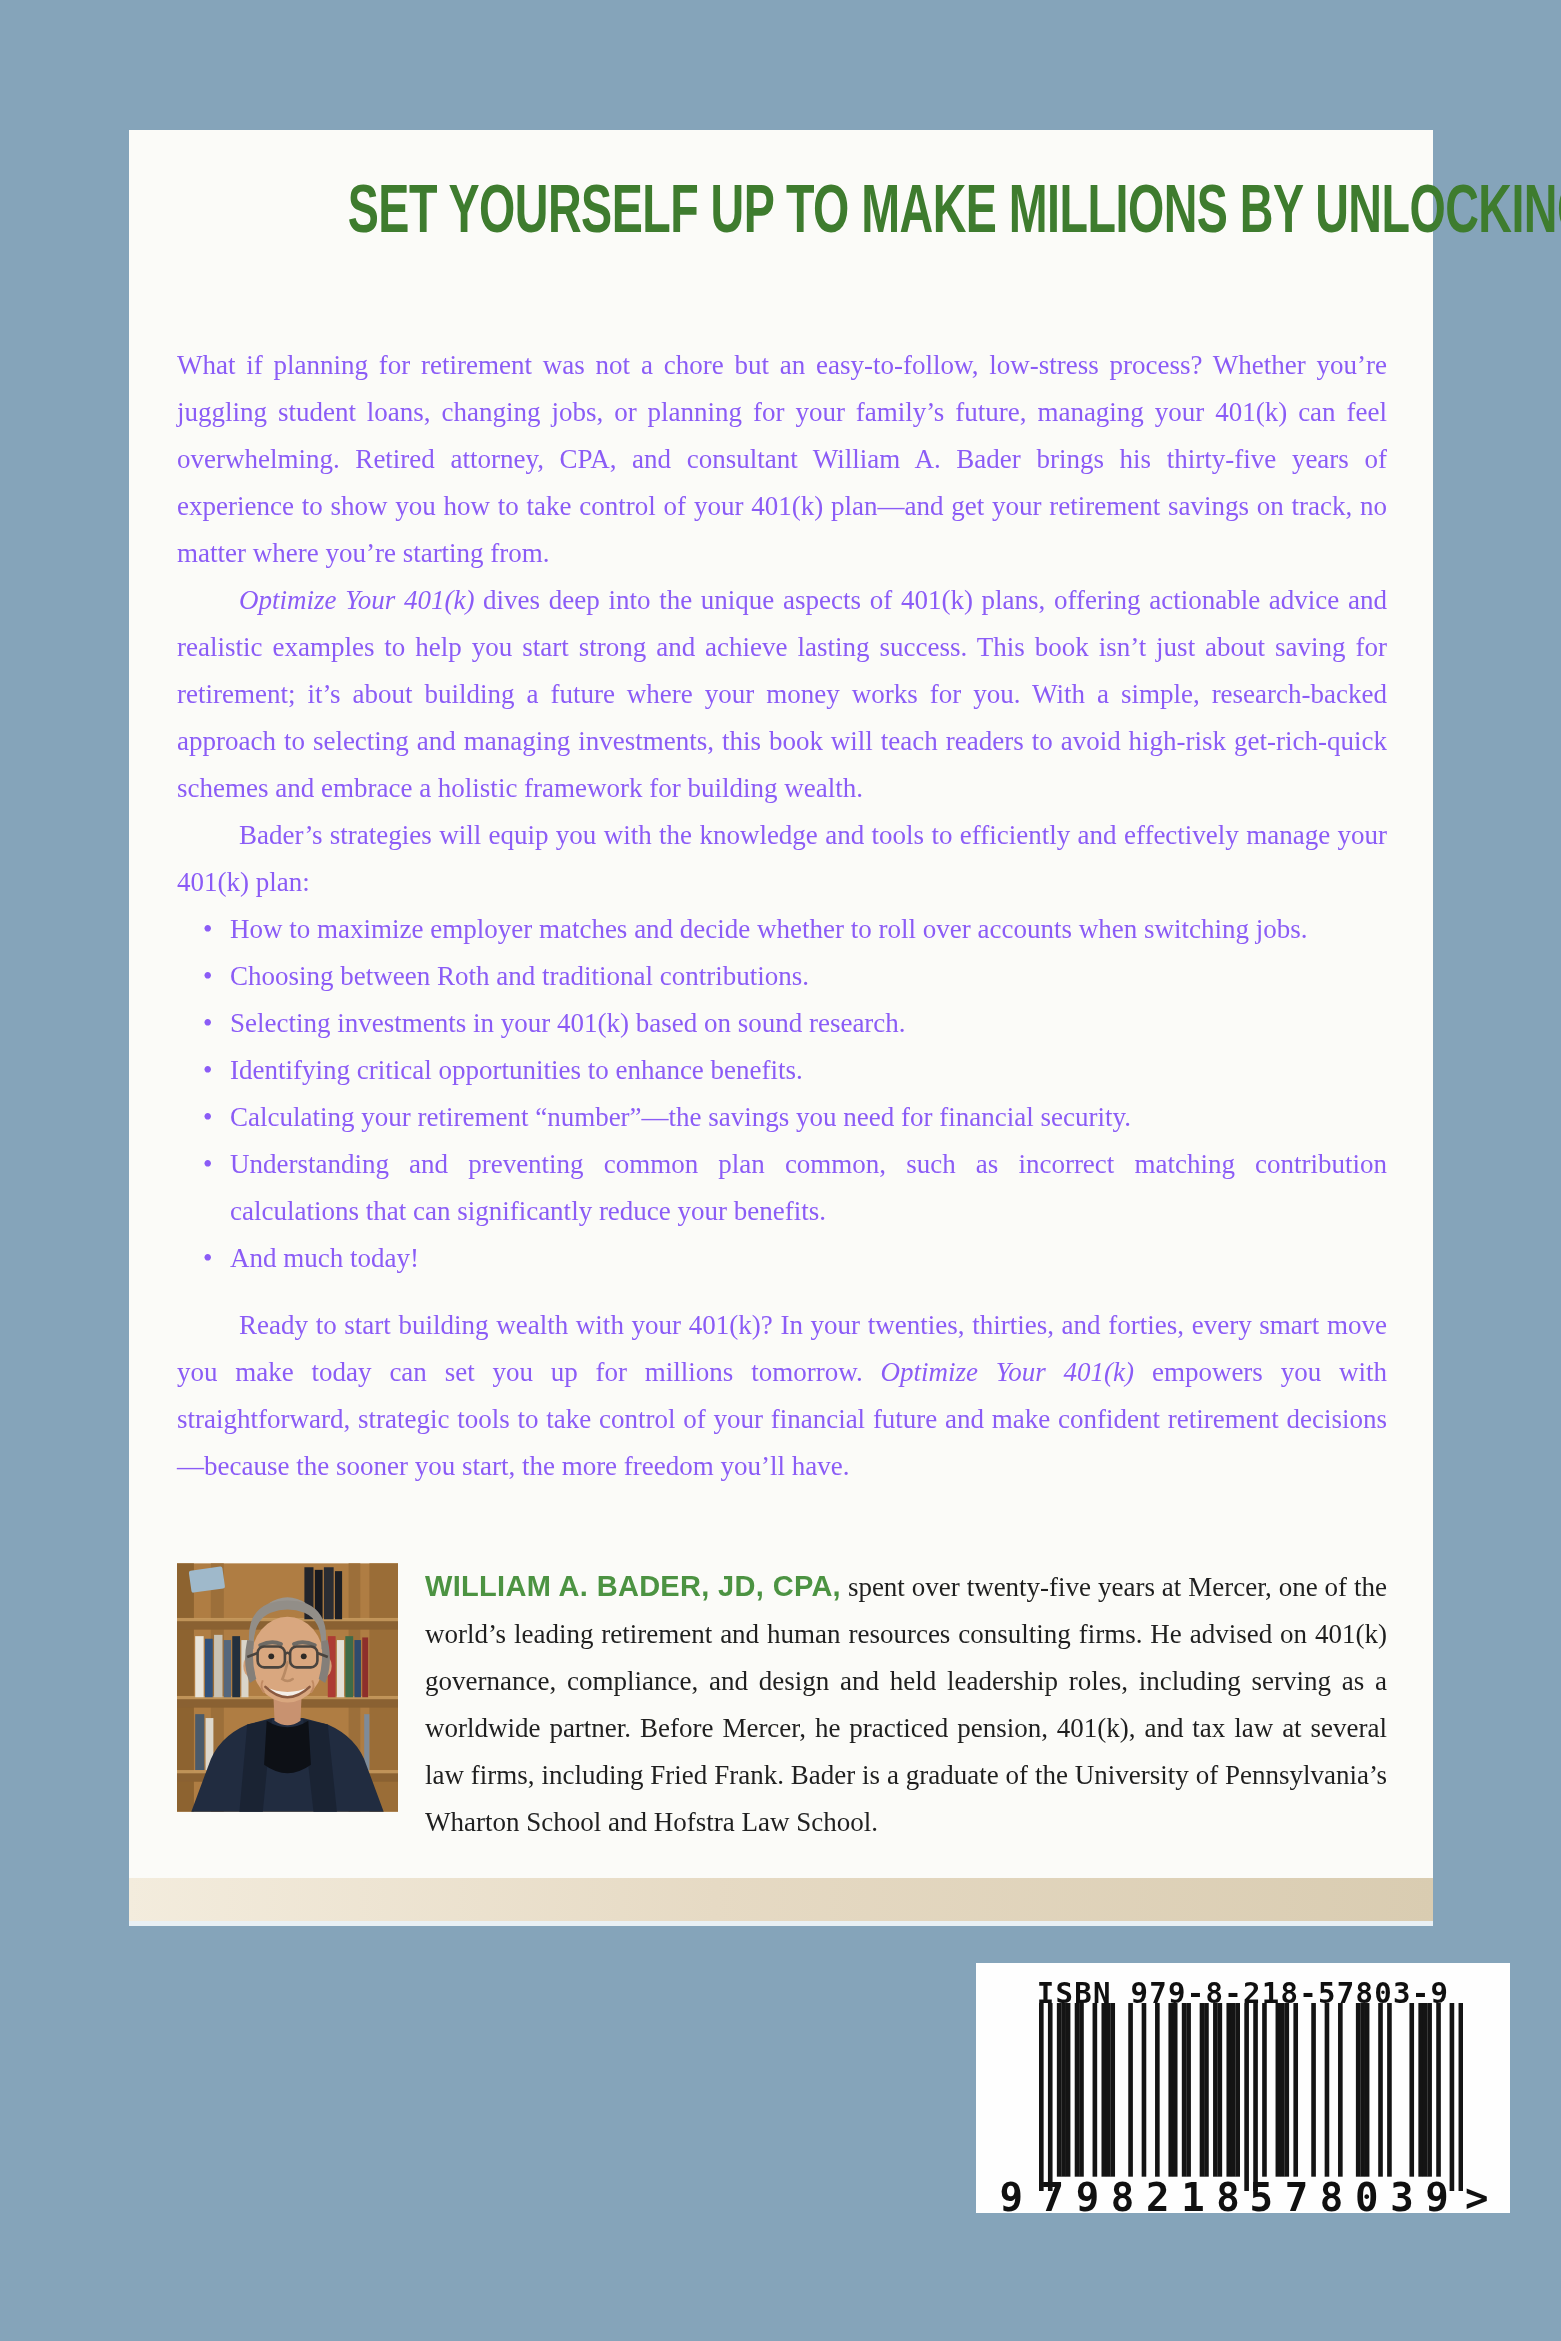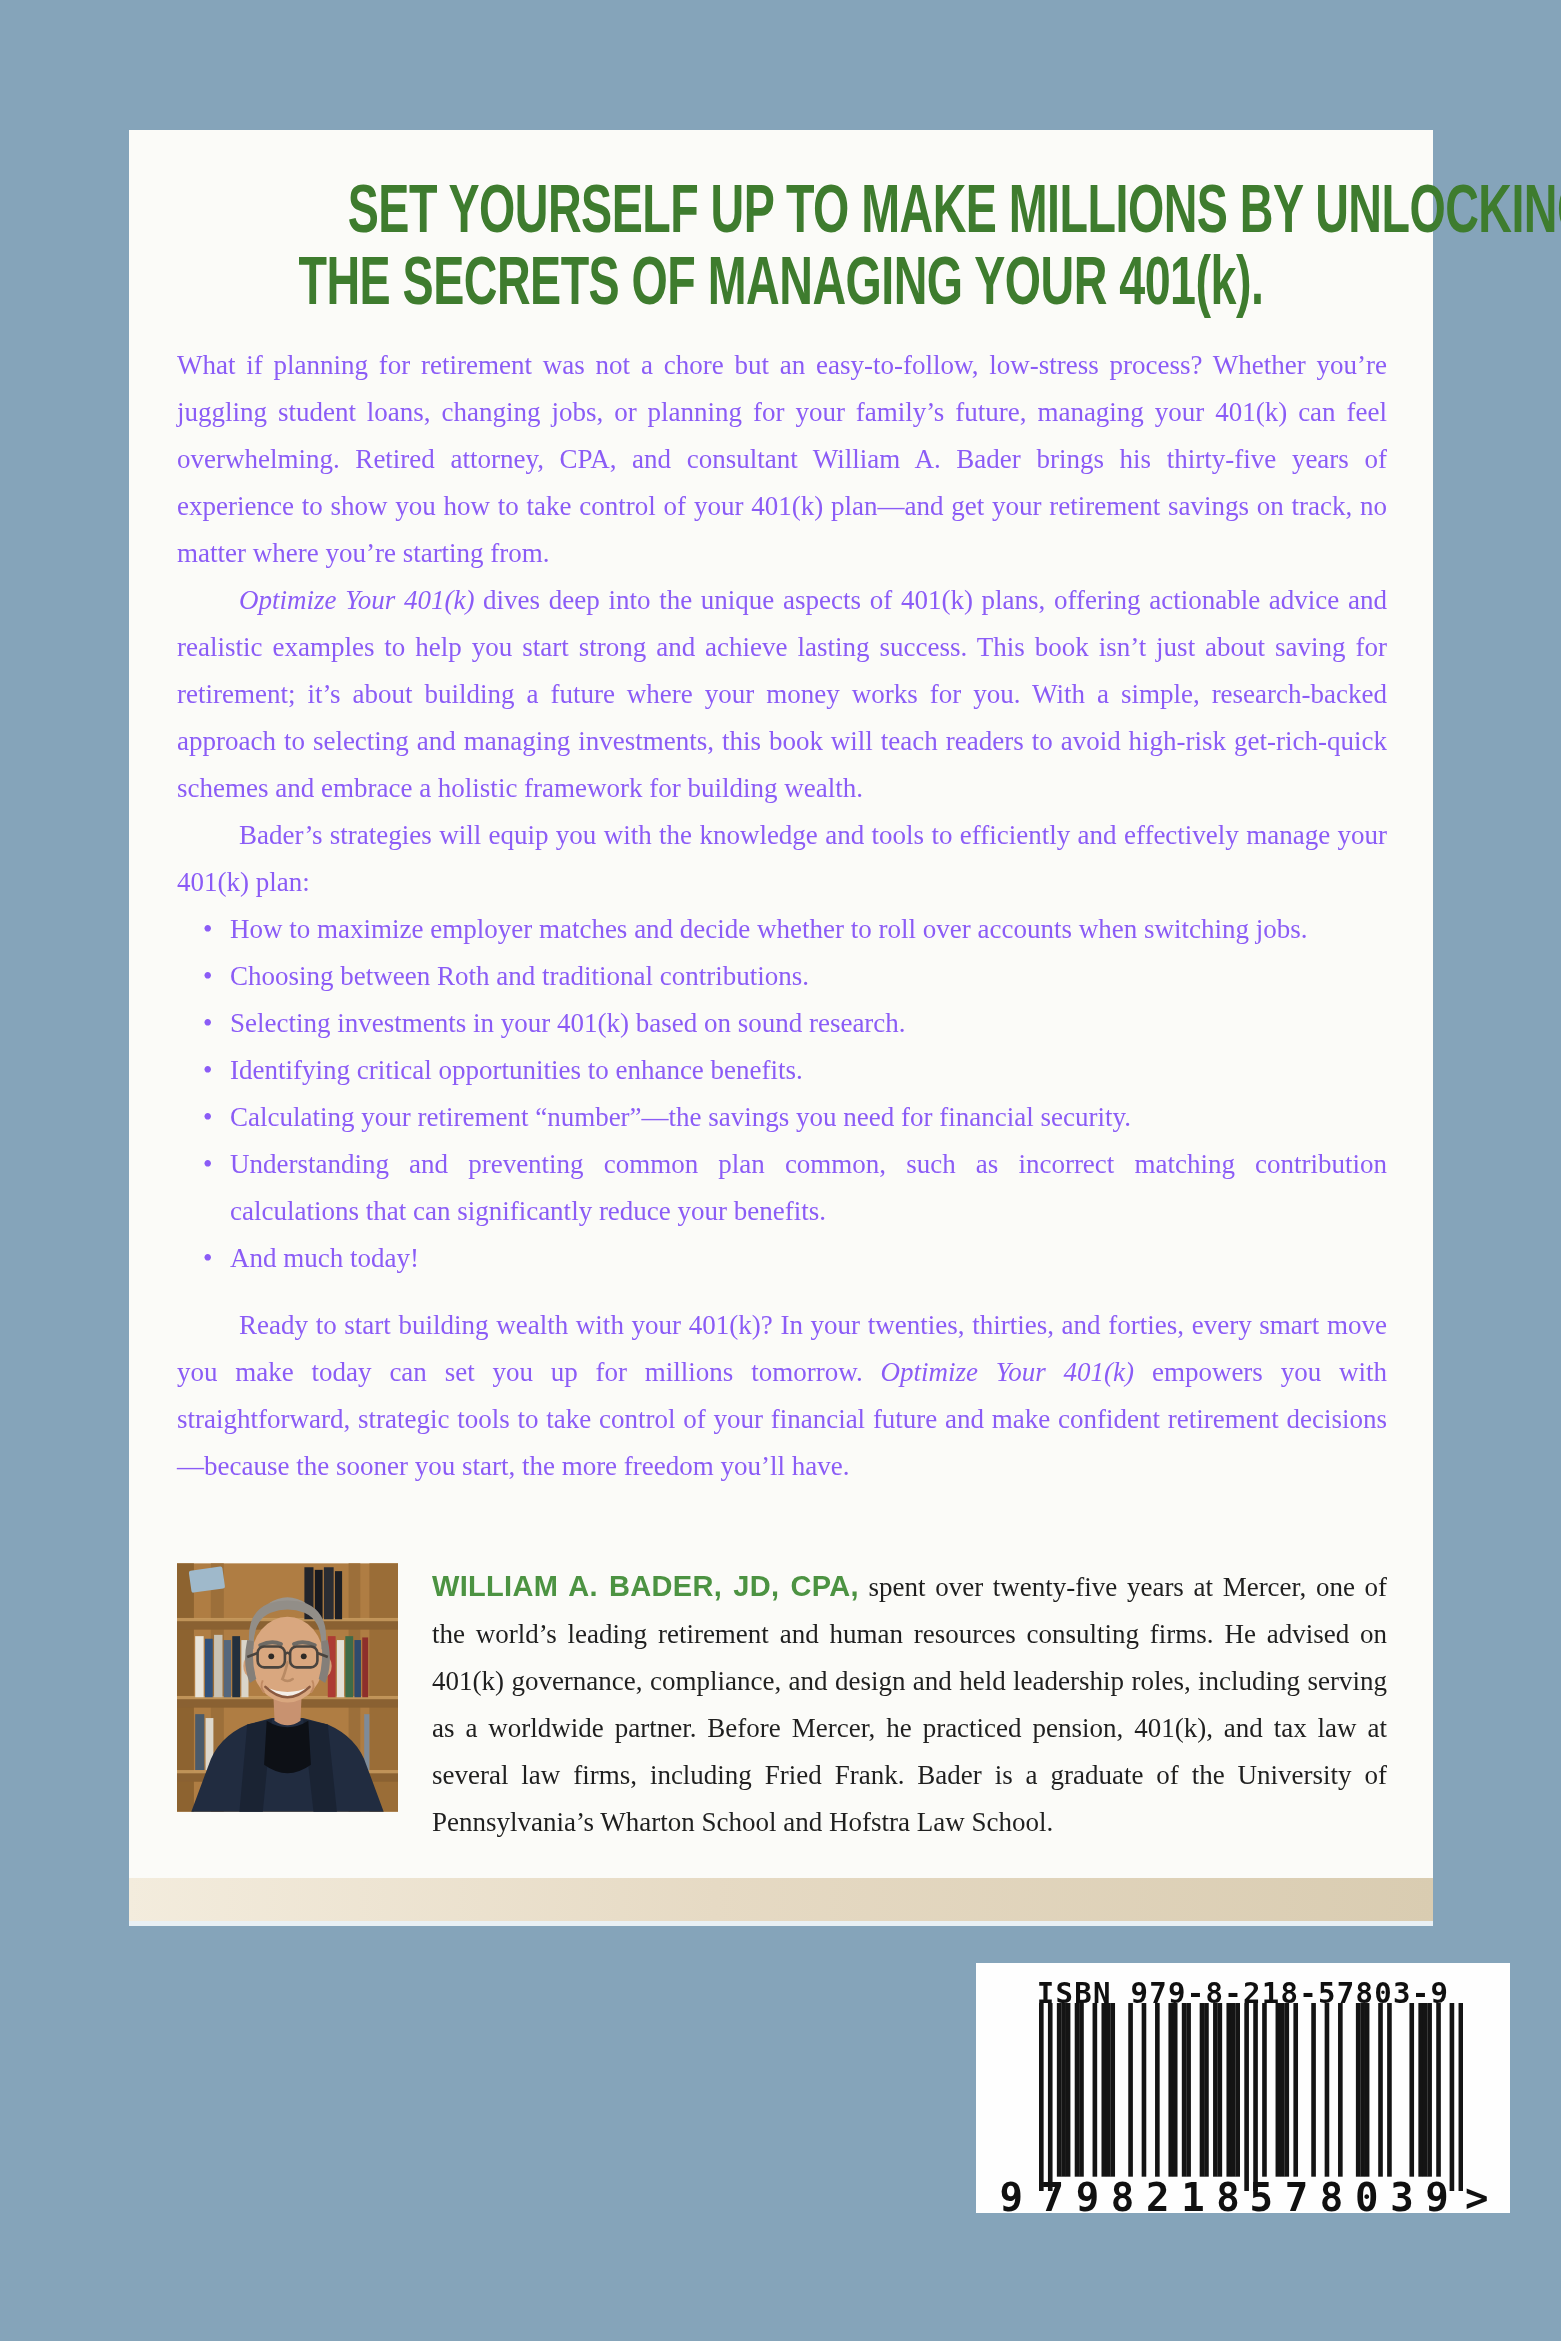--- a/index.html
+++ b/index.html
@@ -39,21 +39,21 @@
   .copy p{margin:0;}
   .copy p.indent{text-indent:62px;}
   .it{font-style:italic;}
   ul.benefits{list-style:none;margin:0;padding:0;}
   ul.benefits li{position:relative;padding-left:53px;}
   ul.benefits li::before{content:"\2022";position:absolute;left:26px;top:0;}
   .closing p{margin-top:19.5px;}
   
   .author{
     position:absolute;left:48px;right:46px;top:1433px;
-    display:flex;gap:34px;align-items:flex-start;
+    display:flex;gap:27px;align-items:flex-start;
   }
   .photo{flex:0 0 221px;width:221px;height:249px;display:block;}
   .bio{
     flex:1;margin:0;font-size:27px;line-height:47px;color:#1F1F1F;text-align:justify;
   }
   .author-name{
     font-family:"Liberation Sans",sans-serif;font-weight:700;
     font-size:29px;color:#4C9342;letter-spacing:0.3px;
   }
   
@@ -80,21 +80,20 @@
 </style>
 </head>
 <body>
 
 <div class="cover-root">
 
   <section class="panel">
 
     <h1 class="headline">
       <div class="hl-line"><span>SET YOURSELF UP TO MAKE MILLIONS BY UNLOCKING</span></div>
-      <div class="hl-line"><span>THE SECRETS OF MANAGING YOUR 401(k).</span></div>
     </h1>
 
     <div class="copy">
       <div id="paras-before">
           <p><span>What if planning for retirement was not a chore but an easy-to-follow, low-stress process? Whether you’re juggling student loans, changing jobs, or planning for your family’s future, managing your 401(k) can feel overwhelming. Retired attorney, CPA, and consultant William A. Bader brings his thirty-five years of experience to show you how to take control of your 401(k) plan—and get your retirement savings on track, no matter where you’re starting from.</span></p>
           <p class="indent"><span class="it">Optimize Your 401(k)</span><span> dives deep into the unique aspects of 401(k) plans, offering actionable advice and realistic examples to help you start strong and achieve lasting success. This book isn’t just about saving for retirement; it’s about building a future where your money works for you. With a simple, research-backed approach to selecting and managing investments, this book will teach read­ers to avoid high-risk get-rich-quick schemes and embrace a holistic framework for building wealth.</span></p>
           <p class="indent"><span>Bader’s strategies will equip you with the knowledge and tools to efficiently and effectively man­age your 401(k) plan:</span></p>
         </div>
       <ul class="benefits" id="bullets">
           <li>How to maximize employer matches and decide whether to roll over accounts when switch­ing jobs.</li>

